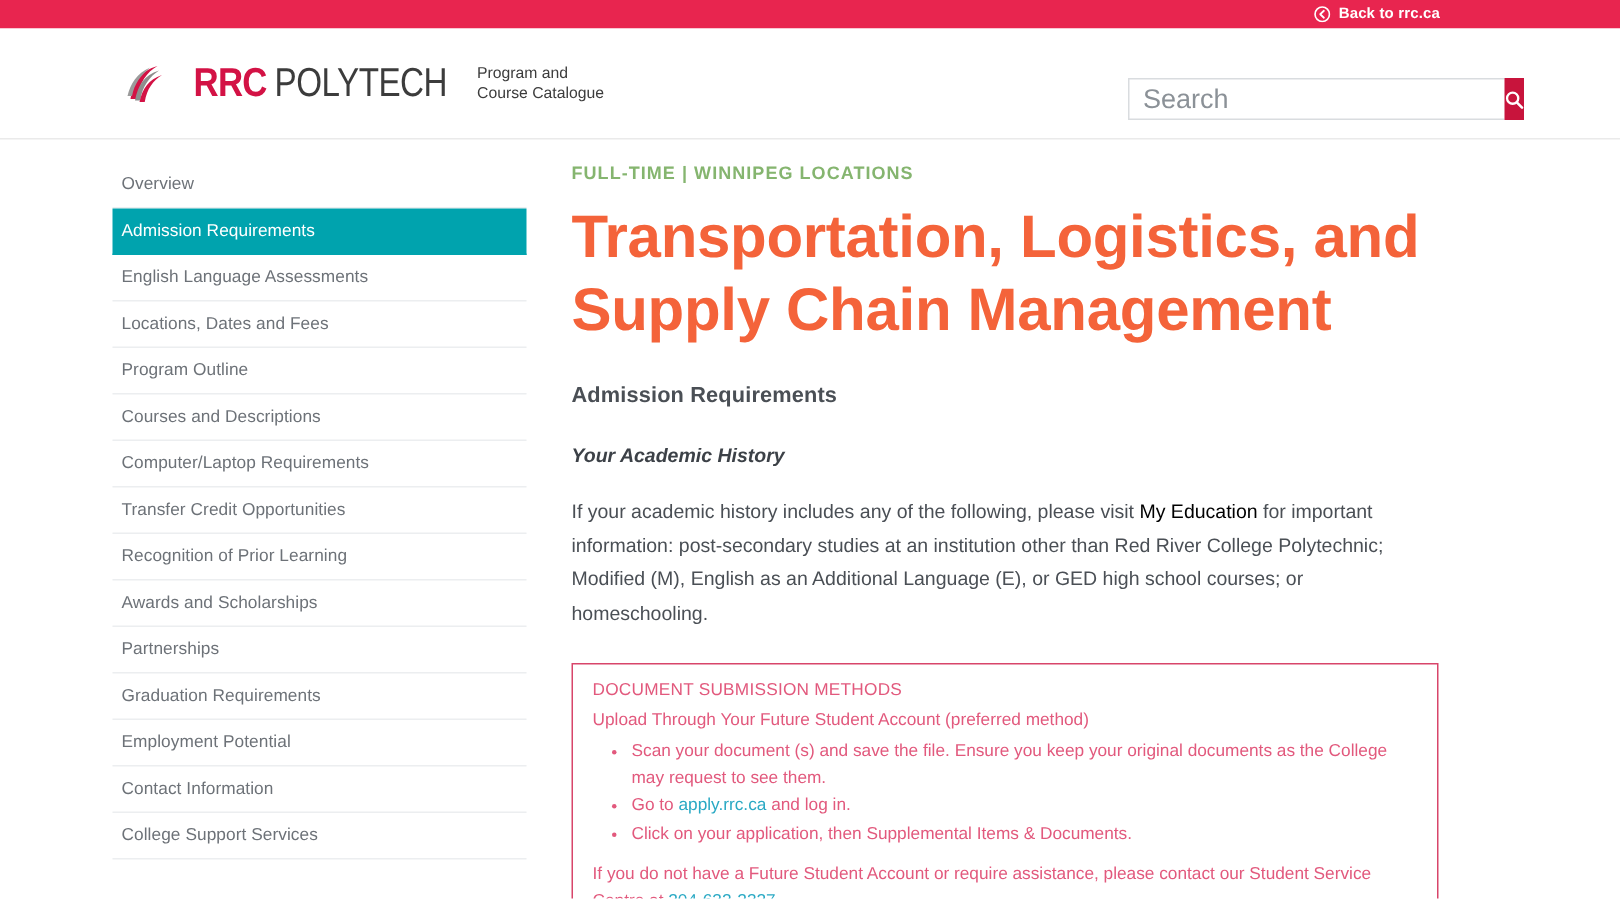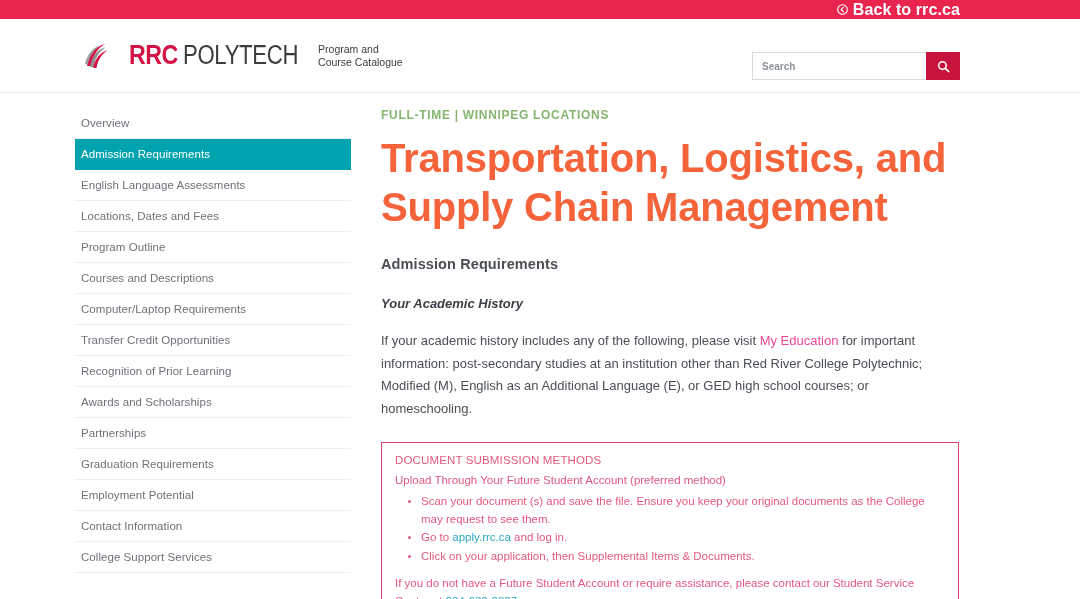--- a/index.html
+++ b/index.html
@@ -19,21 +19,21 @@
     display: flex;
     align-items: center;
     justify-content: flex-end;
     padding-right: 120px;
   }
   .topbar-link {
     display: flex;
     align-items: center;
     gap: 5px;
     color: #ffffff;
-    font-size: 16px;
+    font-size: 10px;
     font-weight: bold;
     letter-spacing: .1px;
     text-decoration: none;
     cursor: pointer;
   }
   .back-icon { width: 11px; height: 11px; display: block; }
 
   
   .header {
     height: 74px;
@@ -84,26 +84,25 @@
     top: 33px;
     display: flex;
     height: 28px;
     width: 208px;
   }
   .search-input {
     flex: 1;
     border: 1px solid #d9dcdf;
     border-right: none;
     padding: 0 9px;
-    font-size: 10px;
+    font-size: 18px;
     color: #0c4a6e;
     font-family: "Liberation Sans", sans-serif;
     outline: none;
     background: #fff;
-    font-weight: bold;
   }
   .search-input::placeholder { color: #8b9197; }
   .search-btn {
     width: 34px;
     background: #c8143c;
     border: none;
     display: flex;
     align-items: center;
     justify-content: center;
     cursor: pointer;
@@ -173,21 +172,21 @@
     font-weight: bold;
     font-style: italic;
     margin-bottom: 19px;
   }
   .body-para {
     color: #4a4f55;
     font-size: 13px;
     line-height: 22.5px;
     margin-bottom: 22px;
   }
-  .link-teal { color: #ec4899; text-decoration: none; cursor: pointer; }
+  .link-teal { color: #000000; text-decoration: none; cursor: pointer; }
 
   
   .doc-box {
     border: 1px solid #d8456a;
     padding: 9px 13px 14px 13px;
     color: #e2597d;
     font-size: 11.5px;
     line-height: 17px;
   }
   .doc-head { margin-bottom: 3px; letter-spacing: .15px; }

